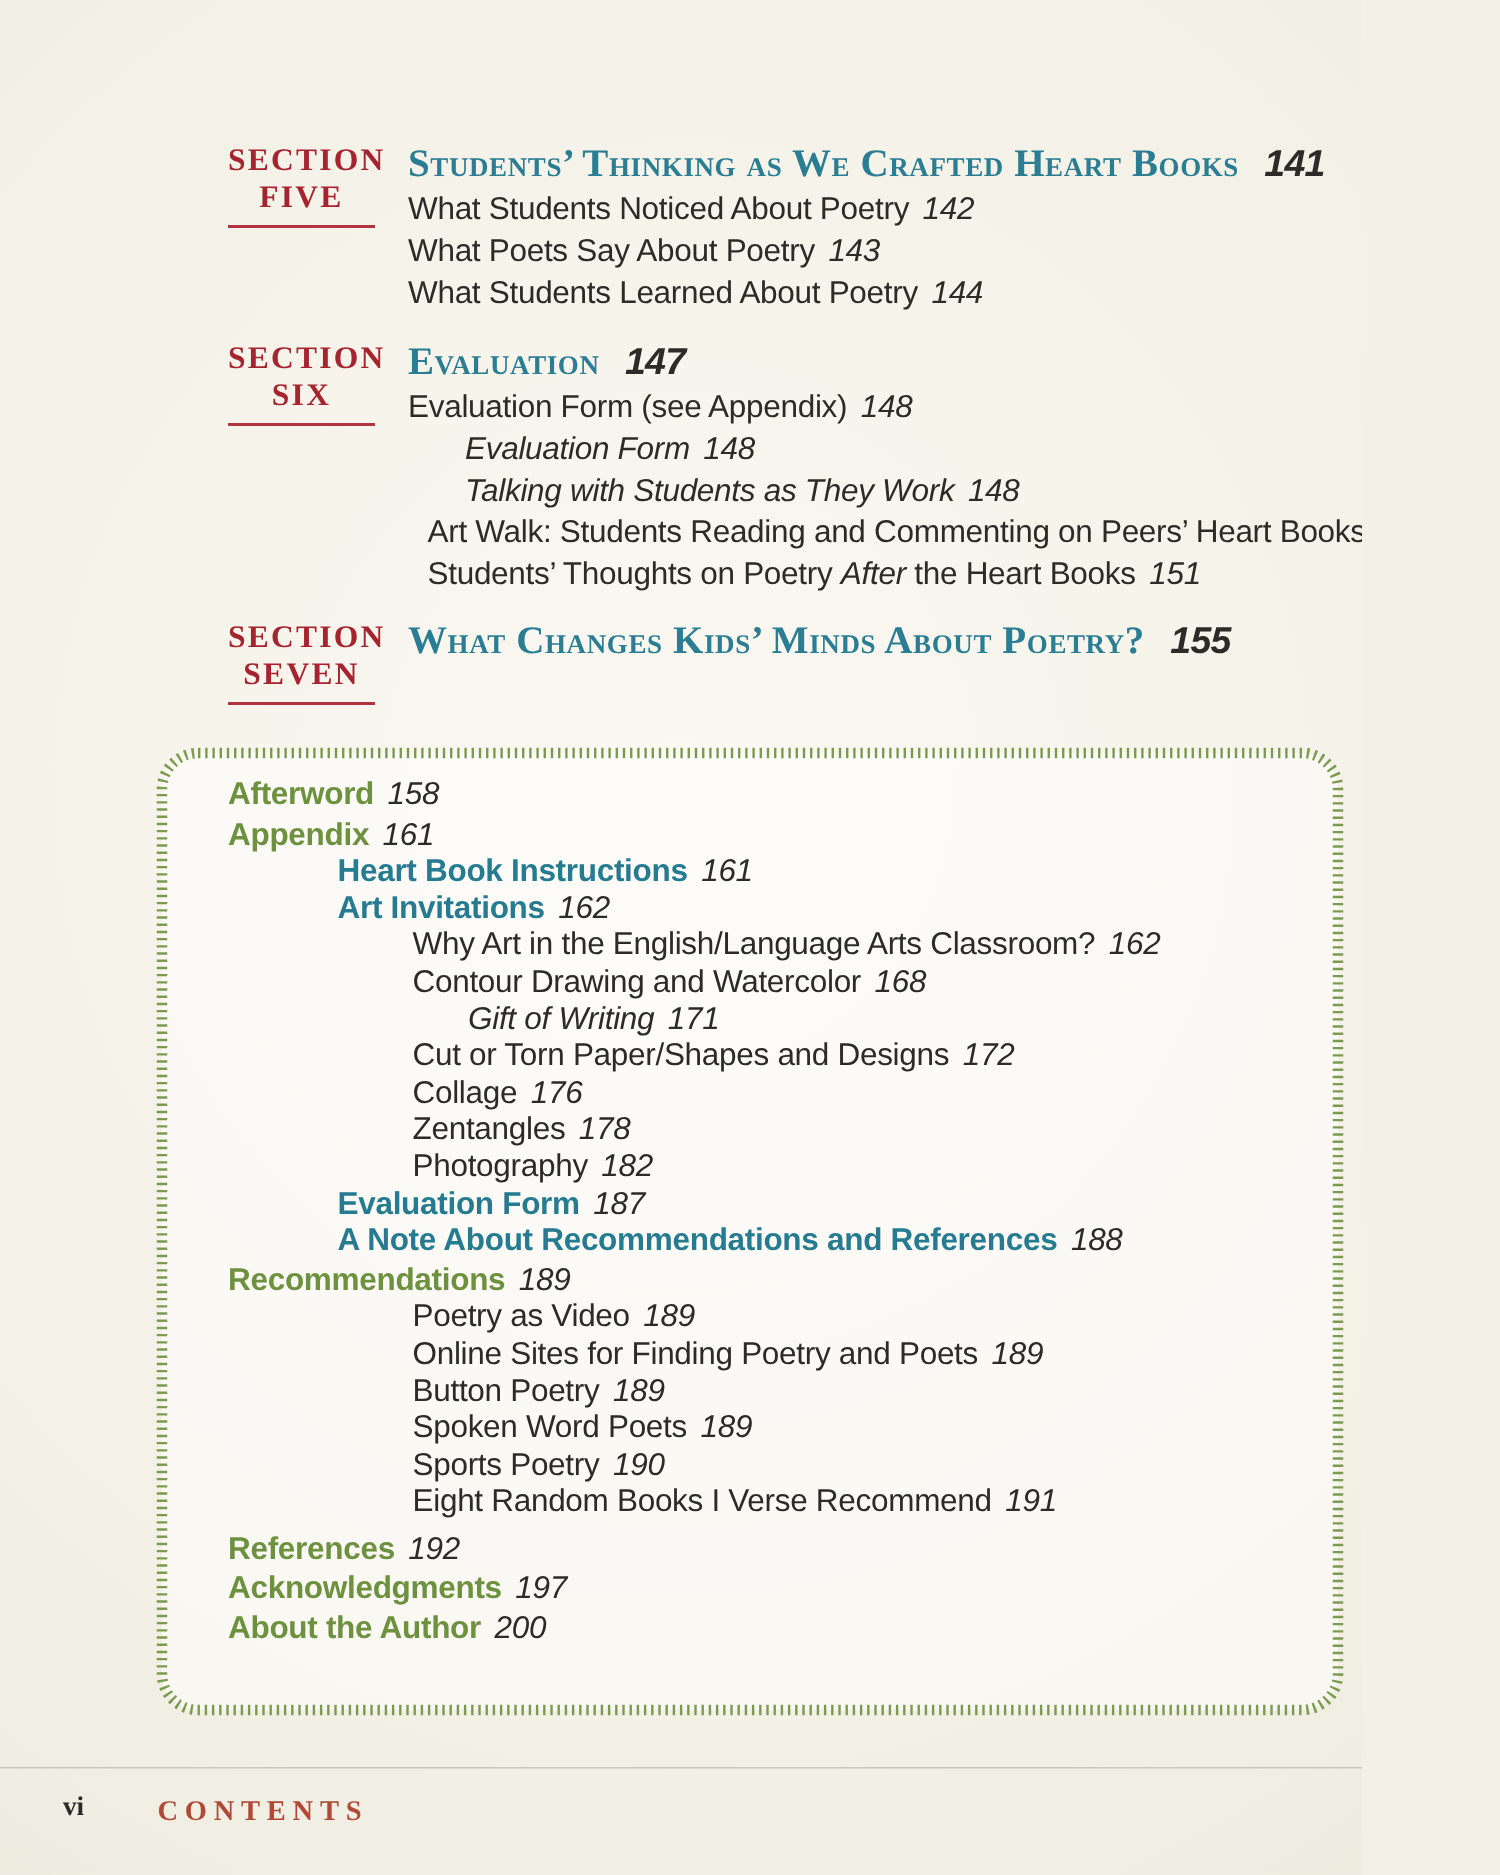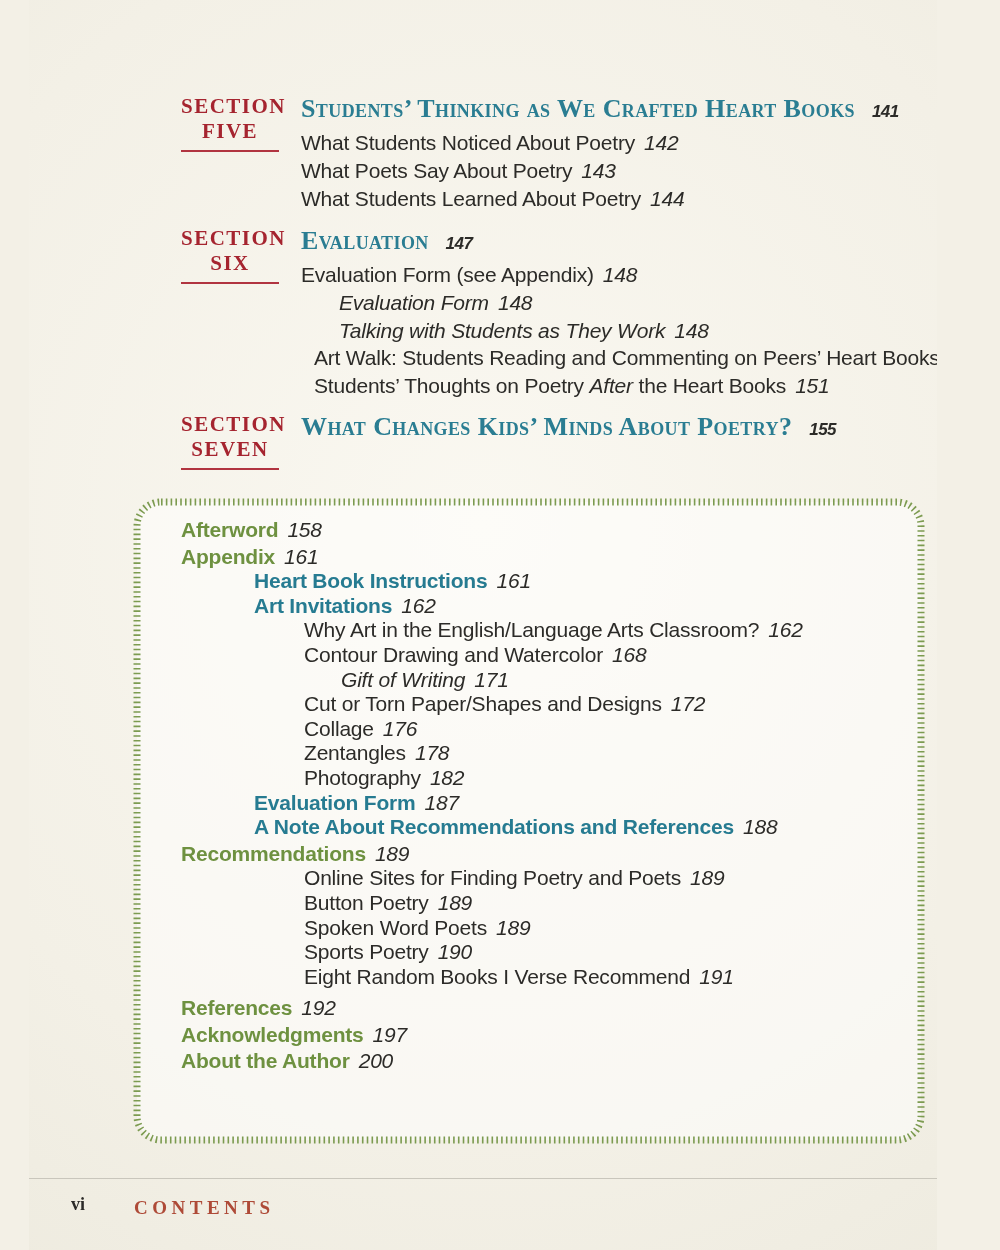--- a/index.html
+++ b/index.html
@@ -4,41 +4,40 @@
 <style>
   html,body{margin:0;padding:0;}
   body{
     width:1000px;height:1250px;
     font-family:"Liberation Sans",sans-serif;
     background:#f3f0e6;
   }
   .page{
     position:relative;width:908px;height:1250px;overflow:hidden;
     background:radial-gradient(120% 90% at 50% 42%, #faf8f1 0%, #f3f0e6 55%, #eae7da 100%);
-    margin-left:29px;
   }
   
   .toc-section{position:absolute;left:0;width:1000px;}
   .sec5{top:94px;} .sec6{top:226px;} .sec7{top:412px;}
   .sec-label{
     position:absolute;left:152px;width:98px;text-align:center;
     font-family:"Liberation Serif",serif;font-weight:700;
     font-size:21px;line-height:25px;letter-spacing:1.5px;
     color:#a5242f;
   }
   .sec-rule{margin-top:6px;border-top:2px solid #b13440;width:100%;}
   .sec-content{position:absolute;left:272px;width:660px;}
   .sec-title{
     margin:0;font-family:"Liberation Serif",serif;font-weight:700;
     font-variant:small-caps;font-size:26px;line-height:30px;
     letter-spacing:.4px;color:#2a7d92;white-space:nowrap;
   }
   .h-pg{
     font-family:"Liberation Sans",sans-serif;font-variant:normal;
-    font-style:italic;font-weight:700;font-size:17px;
+    font-style:italic;font-weight:700;font-size:25px;
     letter-spacing:-.5px;color:#2c2b28;margin-left:10px;
   }
   .items{margin-top:2px;}
   .toc-line{
     font-size:21px;line-height:27.8px;letter-spacing:-.2px;
     color:#2c2b28;white-space:nowrap;
   }
   .pg{font-style:italic;font-weight:400;color:#2c2b28;margin-left:9px;}
   .it{font-style:italic;}
   .ind1{padding-left:13px;}
@@ -137,20 +136,21 @@
         <div class="toc-line lv-c"><span>Why Art in the English/Language Arts Classroom?</span><span class="pg">162</span></div>
         <div class="toc-line lv-c"><span>Contour Drawing and Watercolor</span><span class="pg">168</span></div>
         <div class="toc-line lv-d"><span class="it">Gift of Writing</span><span class="pg">171</span></div>
         <div class="toc-line lv-c"><span>Cut or Torn Paper/Shapes and Designs</span><span class="pg">172</span></div>
         <div class="toc-line lv-c"><span>Collage</span><span class="pg">176</span></div>
         <div class="toc-line lv-c"><span>Zentangles</span><span class="pg">178</span></div>
         <div class="toc-line lv-c"><span>Photography</span><span class="pg">182</span></div>
         <div class="toc-line lv-b"><span>Evaluation Form</span><span class="pg">187</span></div>
         <div class="toc-line lv-b"><span>A Note About Recommendations and References</span><span class="pg">188</span></div>
         <div class="toc-line lv-a"><span>Recommendations</span><span class="pg">189</span></div>
+        <div class="toc-line lv-c"><span>Poetry as Video</span><span class="pg">189</span></div>
         <div class="toc-line lv-c"><span>Online Sites for Finding Poetry and Poets</span><span class="pg">189</span></div>
         <div class="toc-line lv-c"><span>Button Poetry</span><span class="pg">189</span></div>
         <div class="toc-line lv-c"><span>Spoken Word Poets</span><span class="pg">189</span></div>
         <div class="toc-line lv-c"><span>Sports Poetry</span><span class="pg">190</span></div>
         <div class="toc-line lv-c"><span>Eight Random Books I Verse Recommend</span><span class="pg">191</span></div>
         <div class="toc-line lv-a gap"><span>References</span><span class="pg">192</span></div>
         <div class="toc-line lv-a"><span>Acknowledgments</span><span class="pg">197</span></div>
         <div class="toc-line lv-a"><span>About the Author</span><span class="pg">200</span></div>
       </div>
   </div>

